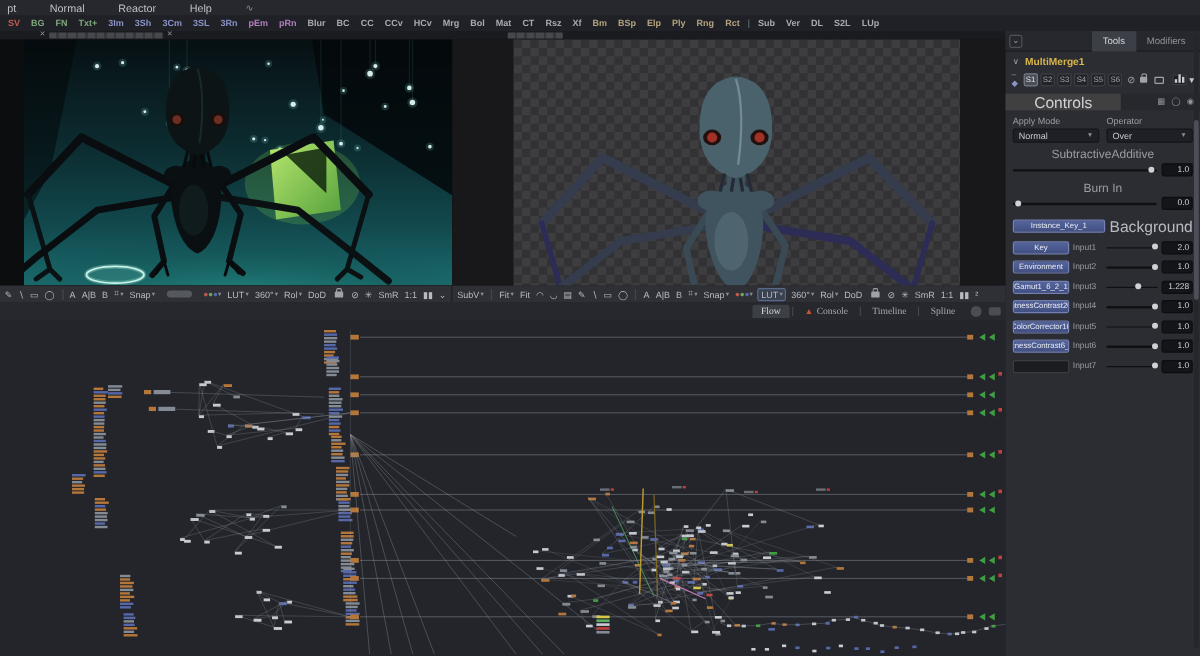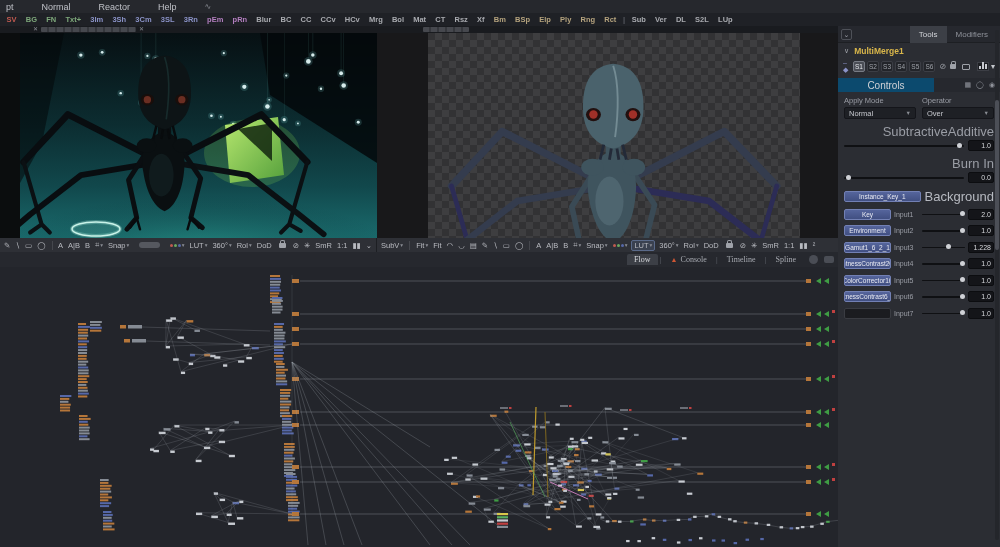--- a/index.html
+++ b/index.html
@@ -71,30 +71,30 @@
   .sbtn{width:14px;height:11px;background:#222429;border:1px solid #3c3e45;border-radius:2px;
         font-size:6.5px;color:#9fa2a9;display:flex;align-items:center;justify-content:center;}
   .sbtn.active{background:#4a4d55;border-color:#787c85;color:#e4e6ea;}
   .vic{color:#9fa2a9;font-size:8px;margin-left:2px;}
   .levels{display:inline-flex;align-items:flex-end;gap:1px;height:9px;padding:1px;background:#1c1e22;border:1px solid #3c3e45;margin-left:3px;}
   .levels i{width:2px;background:#c8cad0;display:inline-block;}
   .btnrow{display:flex;gap:5px;padding:3px 6px;}
   .obtn{flex:1;height:13px;border:1px solid #54575f;border-radius:3px;background:#2e3037;
         font-size:7.5px;color:#c6c8ce;display:flex;align-items:center;justify-content:center;}
   .ctrlbar{display:flex;align-items:center;background:#26282e;height:14px;margin-top:2px;}
-  .ctab{background:#0c4a6e;color:#cfd1d6;font-size:10px;height:14px;display:flex;align-items:center;justify-content:center;width:96px;}
+  .ctab{background:#404040;color:#cfd1d6;font-size:13px;height:14px;display:flex;align-items:center;justify-content:center;width:96px;}
   .cicos{margin-left:auto;display:flex;gap:5px;padding-right:5px;color:#8f929a;font-size:7px;}
   .two-col{display:flex;gap:6px;padding:4px 6px 2px;}
   .col{flex:1;}
   .lbl{color:#9a9da5;font-size:7.5px;margin-bottom:2px;}
   .selbox{height:12px;background:#1e2025;border:1px solid #14151a;border-radius:2px;font-size:7.5px;
           color:#c6c8ce;display:flex;align-items:center;justify-content:space-between;padding:0 4px;}
   .selbox .caret{font-size:5.5px;color:#8a8d94;}
   .sliderblk{padding:3px 6px 1px;}
-  .slbl{display:flex;justify-content:flex-end;color:#9a9da5;font-size:13px;}
+  .slbl{display:flex;justify-content:center;color:#9a9da5;font-size:10px;}
   .slrow{display:flex;align-items:center;gap:4px;height:13px;}
   .strack{flex:1;position:relative;height:10px;}
   .strack .bar{position:absolute;left:0;right:0;top:4.5px;height:1.5px;background:#0f1013;border-radius:1px;}
   .strack .knob{position:absolute;top:2px;width:5px;height:5px;border-radius:50%;background:#cfd1d6;margin-left:-2px;}
   .valbox{width:26px;height:11px;background:#141519;border:1px solid #0c0d10;border-radius:2px;
           font-size:7px;color:#d6d8dc;text-align:right;padding:1px 2px 0 0;}
   .bgrow{display:flex;align-items:center;gap:4px;padding:4px 6px 2px;}
   .bluebtn{background:linear-gradient(#55659c,#414f82);border:1px solid #7280b4;border-radius:2px;
            color:#e8eaf2;font-size:6.5px;height:11px;display:flex;align-items:center;justify-content:center;
            overflow:hidden;white-space:nowrap;}

